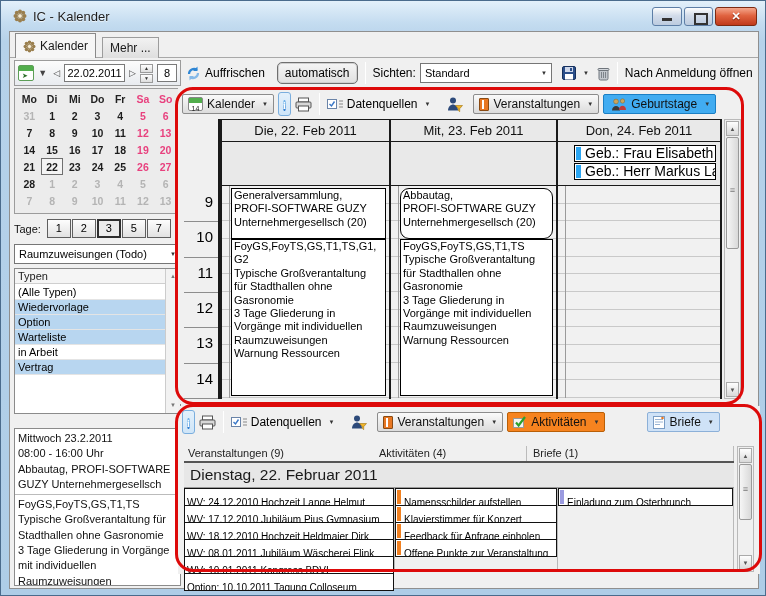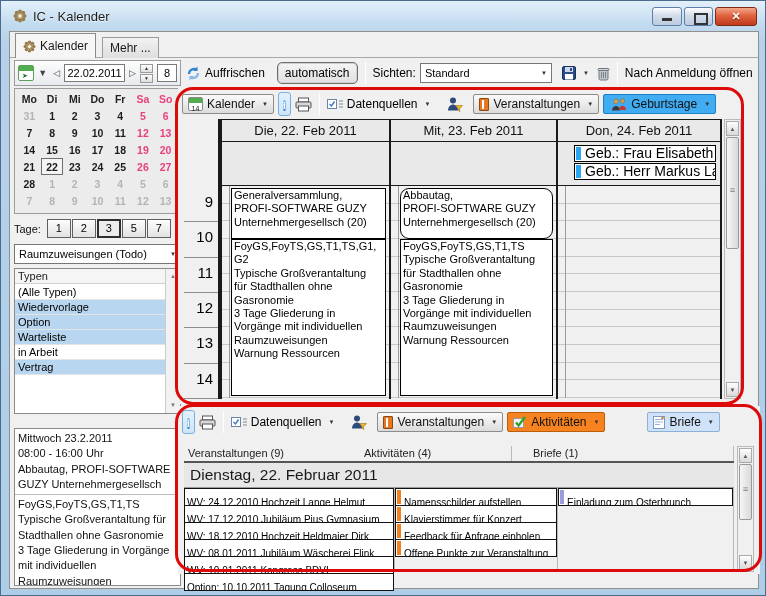--- a/index.html
+++ b/index.html
@@ -549,21 +549,21 @@
                 <line x1="2" y1="8.5" x2="7" y2="8.5" stroke="#9ab4d4"></line>
                 <circle cx="9.5" cy="2" r="1.3" fill="#e87722"></circle>
               </svg>
             </span>
           <span>Briefe</span>
           <span class="ddarrow">▼</span>
         </span>
       </div>
 
       <div class="bt-head" style="left:6px;width:193px">Veranstaltungen (9)</div>
-      <div class="bt-head" style="left:182px;width:152px">Aktivitäten (4)</div>
+      <div class="bt-head" style="left:197px;width:152px">Aktivitäten (4)</div>
       <div class="bt-head" style="left:351px;width:205px">Briefe (1)</div>
       <div class="bt-headline"></div>
       <div class="bt-group">Dienstag, 22. Februar 2011</div>
 
       <div class="bt-col" style="left:6px;width:211px" id="btcol-0">
           <div class="br">WV: 24.12.2010 Hochzeit Lange Helmut</div>
           <div class="br">WV: 17.12.2010 Jubiläum Pius Gymnasium</div>
           <div class="br">WV: 18.12.2010 Hochzeit Heldmaier Dirk</div>
           <div class="br">WV: 08.01.2011 Jubiläum Wäscherei Flink</div>
           <div class="br">WV: 10.01.2011 Kongress BDVI</div>

